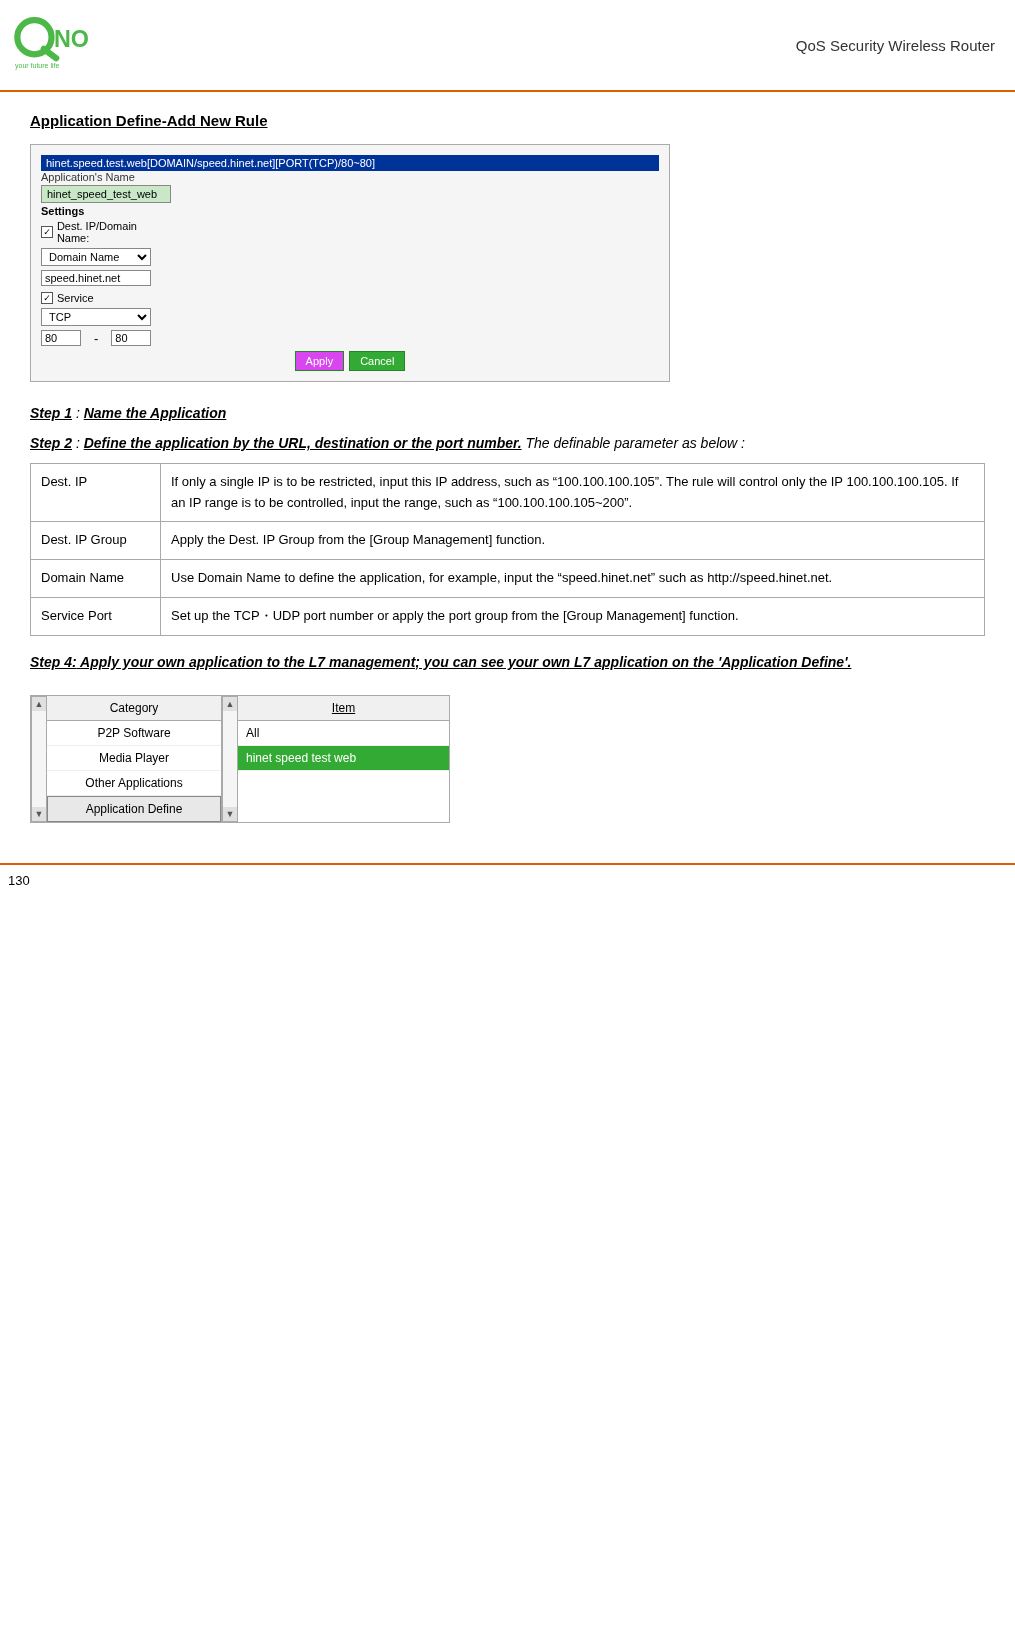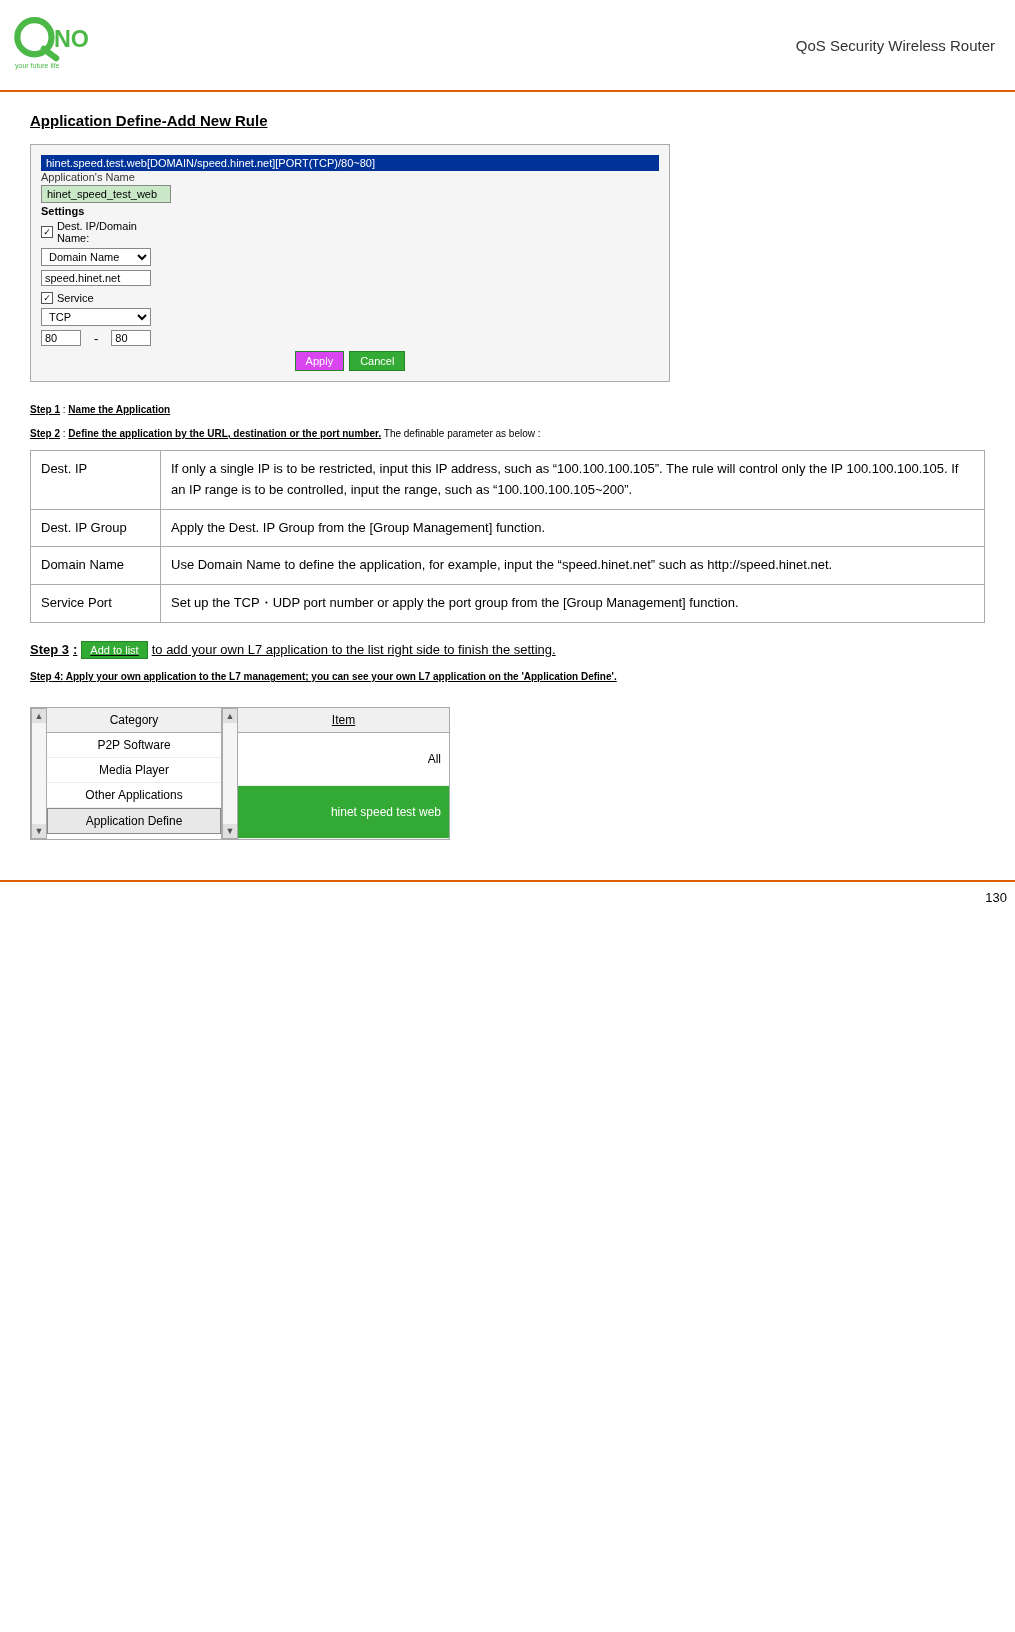--- a/index.html
+++ b/index.html
@@ -161,23 +161,24 @@
       background: #33aa33;
       color: #fff;
       border: 1px solid #228822;
       font-size: 11px;
       padding: 3px 10px;
       cursor: pointer;
     }
 
     
     .step-text {
-      font-size: 10px;
+      font-size: 14px;
       margin-bottom: 8px;
       line-height: 1.6;
+      font-style: italic;
     }
 
     .step-bold {
       font-weight: bold;
       text-decoration: underline;
     }
 
     
     .info-table {
       border-collapse: collapse;
@@ -267,24 +268,24 @@
     .item-header {
       background: #f0f0f0;
       border-bottom: 1px solid #aaa;
       padding: 5px 8px;
       font-size: 12px;
       text-align: center;
       text-decoration: underline;
     }
 
     .item-cell {
-      padding: 19px 8px;
+      padding: 5px 8px;
       font-size: 12px;
       border-bottom: 1px solid #eee;
-      text-align: right;
+      text-align: left;
     }
 
     .item-cell.item-selected {
       background: #33aa33;
       color: #fff;
     }
 
     .scrollbar-area {
       display: flex;
     }
@@ -307,21 +308,21 @@
 
     .scroll-track {
       flex: 1;
       background: #f5f5f5;
       width: 100%;
     }
 
     
     .footer {
       border-top: 2px solid #e05c00;
-      text-align: right;
+      text-align: left;
       padding: 8px;
       font-size: 13px;
       margin-top: 20px;
     }
 
     .mockup-layout {
       display: flex;
       gap: 10px;
     }
 
@@ -450,26 +451,20 @@
           <td>Domain Name</td>
           <td>Use Domain Name to define the application, for example, input the “speed.hinet.net” such as http://speed.hinet.net.</td>
         </tr>
         <tr>
           <td>Service Port</td>
           <td>Set up the TCP・UDP port number or apply the port group from the [Group Management] function.</td>
         </tr>
       </tbody>
   </table>
 
-  <div class="step3-row">
-    <span class="step-bold">Step 3</span>
-    <span>:</span>
-    <button class="btn-add-to-list">Add to list</button>
-    <span class="normal-text">to add your own L7 application to the list right side to finish the setting.</span>
-  </div>
 
   <div class="step-text" style="font-weight:bold; text-decoration:underline; margin-bottom:12px;">
     <span>Step 4:</span>
     <span>Apply your own application to the L7 management; you can see your own L7 application on the 'Application Define'.</span>
   </div>
 
   <div style="display:flex; gap:0;">
     <div class="cat-item-panel">
 
       <div class="scrollbar-area">

